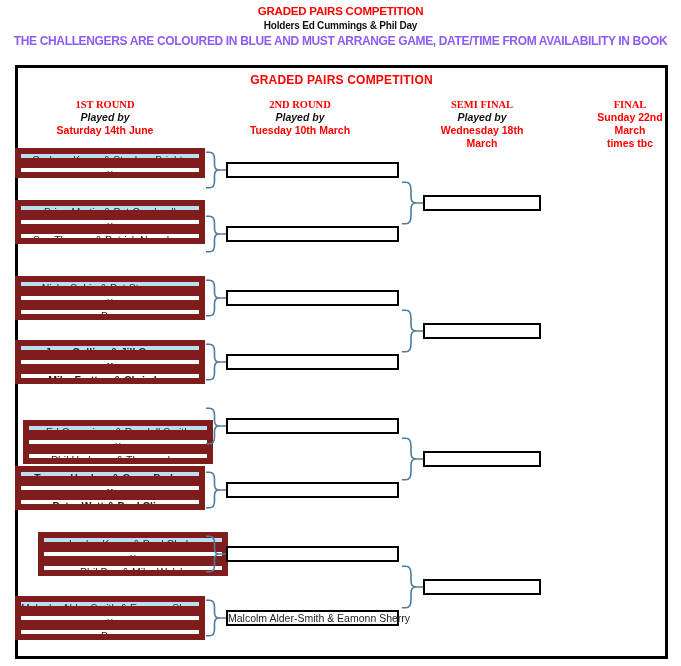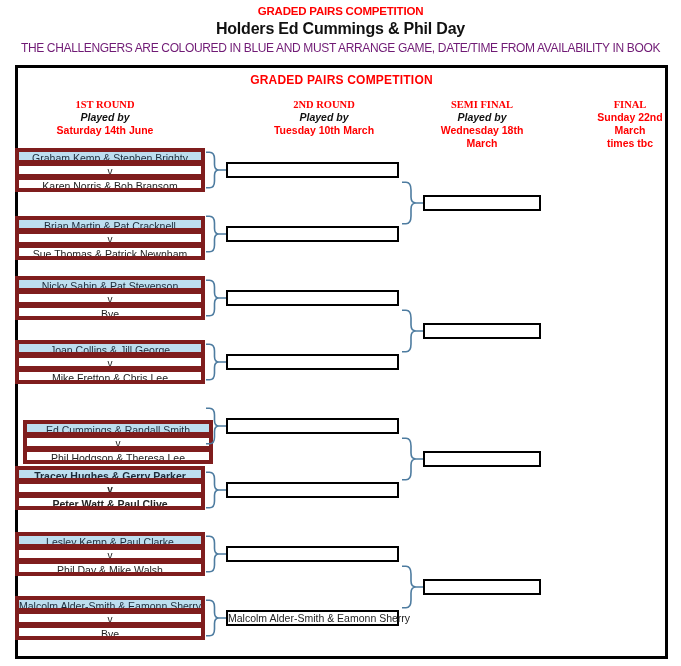--- a/index.html
+++ b/index.html
@@ -1,36 +1,36 @@
 <!DOCTYPE html>
 <html style="--red: #FF0000; --blue: #BDDEEF;"><head>
 <meta charset="utf-8">
 <style>
   html,body{margin:0;padding:0;background:#fff;}
   .page{position:relative;width:681px;height:666px;background:#fff;overflow:hidden;
         font-family:"Liberation Sans",sans-serif;}
   
   .top-hdr{position:absolute;top:5px;left:0;width:681px;text-align:center;}
   .top-title{font-size:11.5px;font-weight:700;color:var(--red);letter-spacing:-0.2px;}
-  .top-holders{font-size:16px;font-weight:700;color:#111;margin-top:3px;letter-spacing:-0.2px;}
-  .top-note{font-size:12px;font-weight:400;color:#701a75;margin-top:3px;letter-spacing:-0.35px;}
+  .top-holders{font-size:10px;font-weight:700;color:#111;margin-top:3px;letter-spacing:-0.2px;}
+  .top-note{font-size:12px;font-weight:700;color:#8b5cf6;margin-top:3px;letter-spacing:-0.35px;}
   
   .bracket-box{position:absolute;left:15px;top:65px;width:653px;height:594px;
                border:3px solid #000;box-sizing:border-box;background:#fff;}
   .box-title{position:absolute;left:0;top:5px;width:100%;text-align:center;
              font-size:12px;font-weight:700;color:var(--red);letter-spacing:0.2px;}
   .col-hdr{position:absolute;top:30px;text-align:center;font-weight:700;font-size:10.5px;line-height:13px;}
   .hdr-title{color:var(--red);font-family:Liberation Serif, serif;}
   .hdr-sub{color:#111;font-style:italic;}
   .hdr-sub:empty{display:none;}
   .hdr-date{color:var(--red);white-space:pre-line;}
   
   #bracket-layer{position:absolute;left:0;top:0;width:100%;height:100%;}
   .match{position:absolute;left:-3px;width:190px;}
-  .cell{height:16px;border:4px solid #7f1d1d;background:#fff;box-sizing:border-box;
+  .cell{height:16px;border:6px solid #7f1d1d;background:#fff;box-sizing:border-box;
         font-size:10.5px;line-height:12px;text-align:center;color:#222;
         overflow:hidden;white-space:nowrap;}
   .cell + .cell{margin-top:-2px;}
   .cell.blue{background:var(--blue);color:#1c2b3a;}
   .cell.vs{font-size:10px;color:#222;}
   .winner-box{position:absolute;height:16px;border:2px solid #000;background:#fff;
               box-sizing:border-box;font-size:10.5px;line-height:12px;text-align:center;
               color:#222;white-space:nowrap;}
   .brace{position:absolute;overflow:visible;}
 </style>
@@ -46,21 +46,21 @@
   </div>
 
   <div class="bracket-box">
     <div class="box-title">GRADED PAIRS COMPETITION</div>
 
     <div class="col-hdr" style="left:-8px;width:190px;">
       <div class="hdr-title">1ST ROUND</div>
       <div class="hdr-sub">Played by</div>
       <div class="hdr-date">Saturday 14th June</div>
     </div>
-    <div class="col-hdr" style="left:216px;width:180px;">
+    <div class="col-hdr" style="left:192px;width:180px;">
       <div class="hdr-title">2ND ROUND</div>
       <div class="hdr-sub">Played by</div>
       <div class="hdr-date">Tuesday 10th March</div>
     </div>
     <div class="col-hdr" style="left:404px;width:120px;">
       <div class="hdr-title">SEMI FINAL</div>
       <div class="hdr-sub">Played by</div>
       <div class="hdr-date">Wednesday 18th
 March</div>
     </div>
@@ -69,45 +69,44 @@
 
       <div class="hdr-date">Sunday  22nd
 March
 times tbc</div>
     </div>
 
     <div id="bracket-layer">
         <div class="match" style="top: 80px;">
           <div class="cell blue">Graham Kemp &amp; Stephen Brighty</div>
           <div class="cell vs">v</div>
-          <div class="cell">Karen Norris &amp; Bob Bransom</div>
         </div>
         <svg viewBox="0 0 21 38" width="21" height="38" class="brace" style="left: 187px; top: 83px;">
           <path d="M1 1.2 H4.5 Q9.5 1.2 9.5 8 V13.5 Q9.5 19 14 19 H21 M1 36.8 H4.5 Q9.5 36.8 9.5 30 V24.5 Q9.5 19 14 19" fill="none" stroke="#4E7CA0" stroke-width="1.6"></path>
         </svg>
         <div class="winner-box" style="left: 208px; top: 94px; width: 173px;"></div>
-        <div class="match" style="top: 148px;">
+        <div class="match" style="top: 132px;">
           <div class="cell blue">Brian Martin &amp; Pat Cracknell</div>
           <div class="cell vs">v</div>
           <div class="cell">Sue Thomas &amp; Patrick Newnham</div>
         </div>
         <svg viewBox="0 0 21 38" width="21" height="38" class="brace" style="left: 187px; top: 147px;">
           <path d="M1 1.2 H4.5 Q9.5 1.2 9.5 8 V13.5 Q9.5 19 14 19 H21 M1 36.8 H4.5 Q9.5 36.8 9.5 30 V24.5 Q9.5 19 14 19" fill="none" stroke="#4E7CA0" stroke-width="1.6"></path>
         </svg>
         <div class="winner-box" style="left: 208px; top: 158px; width: 173px;"></div>
         <div class="match" style="top: 208px;">
           <div class="cell blue">Nicky Sahin &amp; Pat Stevenson</div>
           <div class="cell vs">v</div>
           <div class="cell">Bye</div>
         </div>
         <svg viewBox="0 0 21 38" width="21" height="38" class="brace" style="left: 187px; top: 211px;">
           <path d="M1 1.2 H4.5 Q9.5 1.2 9.5 8 V13.5 Q9.5 19 14 19 H21 M1 36.8 H4.5 Q9.5 36.8 9.5 30 V24.5 Q9.5 19 14 19" fill="none" stroke="#4E7CA0" stroke-width="1.6"></path>
         </svg>
         <div class="winner-box" style="left: 208px; top: 222px; width: 173px;"></div>
-        <div class="match" style="top: 272px;">
+        <div class="match" style="top: 272px; font-weight: bold;">
           <div class="cell blue">Joan Collins &amp; Jill George</div>
           <div class="cell vs">v</div>
           <div class="cell">Mike Fretton &amp; Chris Lee</div>
         </div>
         <svg viewBox="0 0 21 38" width="21" height="38" class="brace" style="left: 187px; top: 275px;">
           <path d="M1 1.2 H4.5 Q9.5 1.2 9.5 8 V13.5 Q9.5 19 14 19 H21 M1 36.8 H4.5 Q9.5 36.8 9.5 30 V24.5 Q9.5 19 14 19" fill="none" stroke="#4E7CA0" stroke-width="1.6"></path>
         </svg>
         <div class="winner-box" style="left: 208px; top: 286px; width: 173px;"></div>
         <div class="match" style="top: 352px; margin-left: 8px;">
           <div class="cell blue">Ed Cummings &amp; Randall Smith</div>
@@ -120,21 +119,21 @@
         <div class="winner-box" style="left: 208px; top: 350px; width: 173px;"></div>
         <div class="match" style="top: 398px; font-weight: bold;">
           <div class="cell blue">Tracey Hughes &amp; Gerry Parker</div>
           <div class="cell vs">v</div>
           <div class="cell">Peter Watt &amp; Paul Clive</div>
         </div>
         <svg viewBox="0 0 21 38" width="21" height="38" class="brace" style="left: 187px; top: 403px;">
           <path d="M1 1.2 H4.5 Q9.5 1.2 9.5 8 V13.5 Q9.5 19 14 19 H21 M1 36.8 H4.5 Q9.5 36.8 9.5 30 V24.5 Q9.5 19 14 19" fill="none" stroke="#4E7CA0" stroke-width="1.6"></path>
         </svg>
         <div class="winner-box" style="left: 208px; top: 414px; width: 173px;"></div>
-        <div class="match" style="top: 464px;">
+        <div class="match" style="top: 464px; padding-left: 23px;">
           <div class="cell blue">Lesley Kemp &amp; Paul Clarke</div>
           <div class="cell vs">v</div>
           <div class="cell">Phil Day &amp; Mike Walsh</div>
         </div>
         <svg viewBox="0 0 21 38" width="21" height="38" class="brace" style="left: 187px; top: 467px;">
           <path d="M1 1.2 H4.5 Q9.5 1.2 9.5 8 V13.5 Q9.5 19 14 19 H21 M1 36.8 H4.5 Q9.5 36.8 9.5 30 V24.5 Q9.5 19 14 19" fill="none" stroke="#4E7CA0" stroke-width="1.6"></path>
         </svg>
         <div class="winner-box" style="left: 208px; top: 478px; width: 173px;"></div>
         <div class="match" style="top: 528px;">
           <div class="cell blue">Malcolm Alder-Smith &amp; Eamonn Sherry</div>

